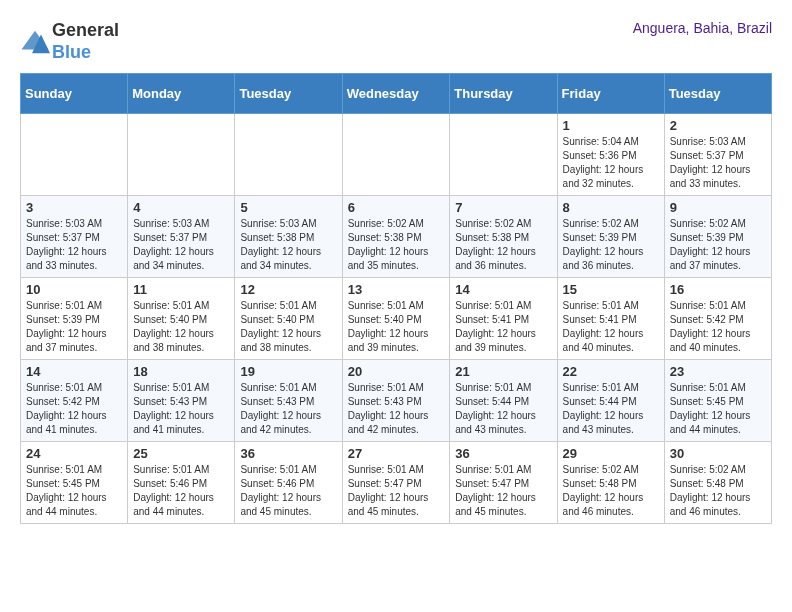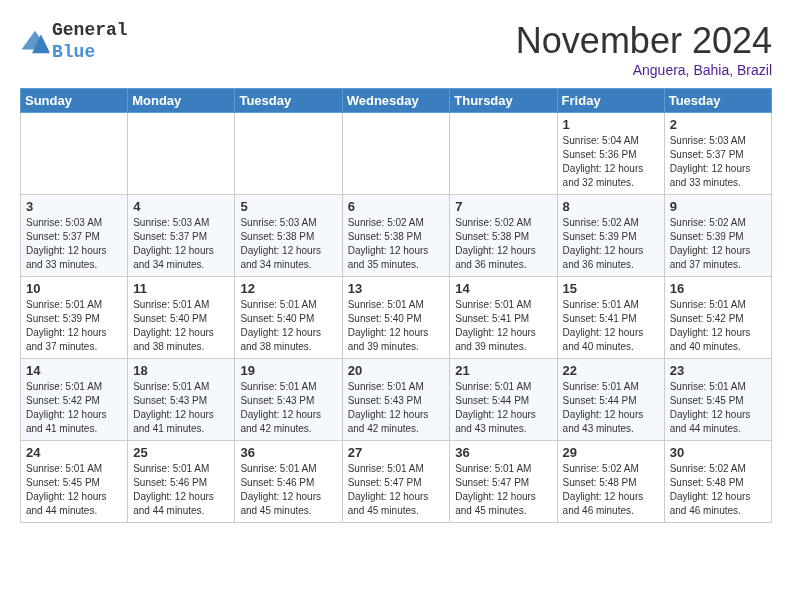--- a/index.html
+++ b/index.html
@@ -18,21 +18,20 @@
     }
     .logo {
       display: flex;
       align-items: center;
     }
     .logo-text {
       font-size: 18px;
       font-weight: bold;
       color: #333;
       line-height: 1.2;
-      font-family: Liberation Mono, monospace;
     }
     .logo-text span {
       color: #4a90d9;
     }
     .logo-icon {
       width: 30px;
       height: 30px;
       margin-right: 2px;
     }
     .title-block {
@@ -49,21 +48,21 @@
     }
     .calendar {
       width: 100%;
       border-collapse: collapse;
     }
     .calendar th {
       background-color: #3a7ebf;
       color: #fff;
       font-size: 13px;
       font-weight: bold;
-      padding: 4px 4px;
+      padding: 12px 4px;
       text-align: left;
       border: 1px solid #5a9fd4;
     }
     .calendar td {
       vertical-align: top;
       border: 1px solid #ccc;
       padding: 4px 5px;
       font-size: 10.5px;
       color: #333;
       width: 108px;
@@ -97,21 +96,20 @@
       <rect x="0" y="0" width="40" height="40" fill="#fff"></rect>
       <polygon points="20,5 38,30 2,30" fill="#3a7ebf" opacity="0.8"></polygon>
       <polygon points="28,10 40,35 16,35" fill="#3a7ebf"></polygon>
     </svg>
     <div class="logo-text">
       <div>General</div>
       <div><span>Blue</span></div>
     </div>
   </div>
   <div class="title-block">
-    <div class="month-title">November 2024</div>
     <div class="location">Anguera, Bahia, Brazil</div>
   </div>
 </div>
 
 <table class="calendar">
   <thead>
     <tr>
     <th>Sunday</th>
         <th>Monday</th>
         <th>Tuesday</th>

